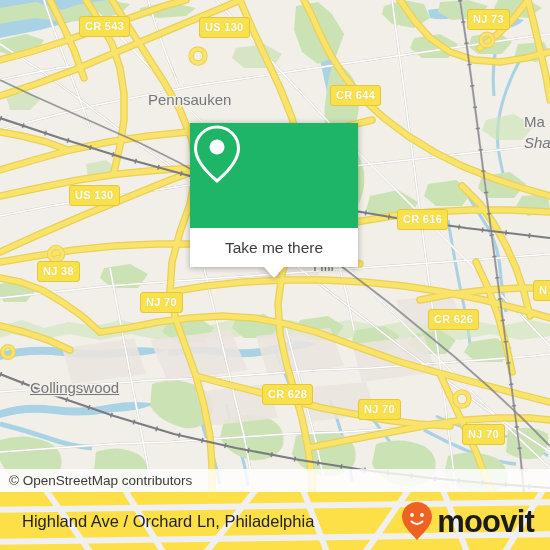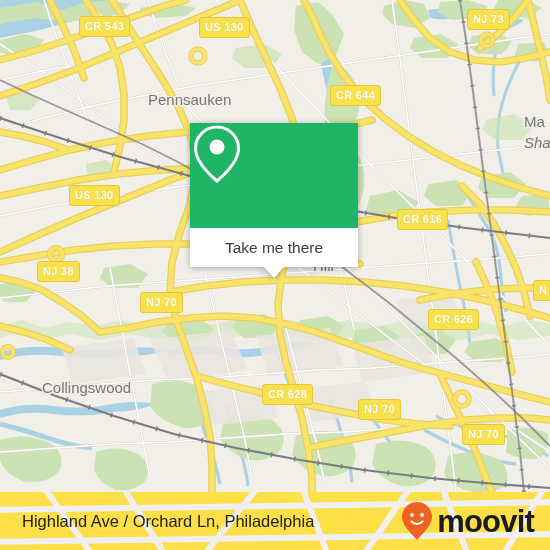--- a/index.html
+++ b/index.html
@@ -391,38 +391,41 @@
     <div class="shield" style="left:397px; top:209px;">CR 616</div>
     <div class="shield" style="left:37px;  top:261px;">NJ 38</div>
     <div class="shield" style="left:140px; top:292px;">NJ 70</div>
     <div class="shield" style="left:428px; top:309px;">CR 626</div>
     <div class="shield" style="left:533px; top:280px;">N</div>
     <div class="shield" style="left:262px; top:384px;">CR 628</div>
     <div class="shield" style="left:358px; top:399px;">NJ 70</div>
     <div class="shield" style="left:462px; top:424px;">NJ 70</div>
 
     <div class="place-label" style="left:128px; top:91px;margin-left:20px;">Pennsauken</div>
-    <div class="place-label" style="left:42px;  top:379px;">Collingswood</div>
+    <div class="place-label" style="left:30px;  top:379px;text-decoration:underline;">Collingswood</div>
     <div class="place-label" style="left:313px; top:257px;">Hill</div>
     <div class="place-label" style="left:524px; top:113px;">Ma</div>
     <div class="place-label" style="left:524px; top:134px;font-style:italic;">Sha</div>
 
     <div id="popup">
       <div id="popup-image">
         <svg width="54" height="62" viewBox="0 0 54 62">
           <path d="M27 4 C15 4 5.5 13.5 5.5 25.5 C5.5 38 20 52 27 58 C34 52 48.5 38 48.5 25.5 C48.5 13.5 39 4 27 4 Z" fill="none" stroke="#ffffff" stroke-width="3"></path>
           <circle cx="27" cy="24" r="7.5" fill="#ffffff"></circle>
         </svg>
       </div>
       <div id="popup-footer">
         <span id="popup-label">Take me there</span>
         <div id="popup-tip"></div>
       </div>
     </div>
 
+    <div id="attribution">
+      <span id="attribution-text">© OpenStreetMap contributors</span>
+    </div>
   </div>
 
   <div id="footer">
 
     <svg id="footer-watermark" width="550" height="58" viewBox="0 0 550 58">
       <g fill="none" stroke="#f0f0f2" stroke-width="6">
         <path d="M40 -10 L96 68"></path>
         <path d="M120 -10 L168 68"></path>
         <path d="M200 68 L262 -10"></path>
         <path d="M300 -10 L330 68"></path>

